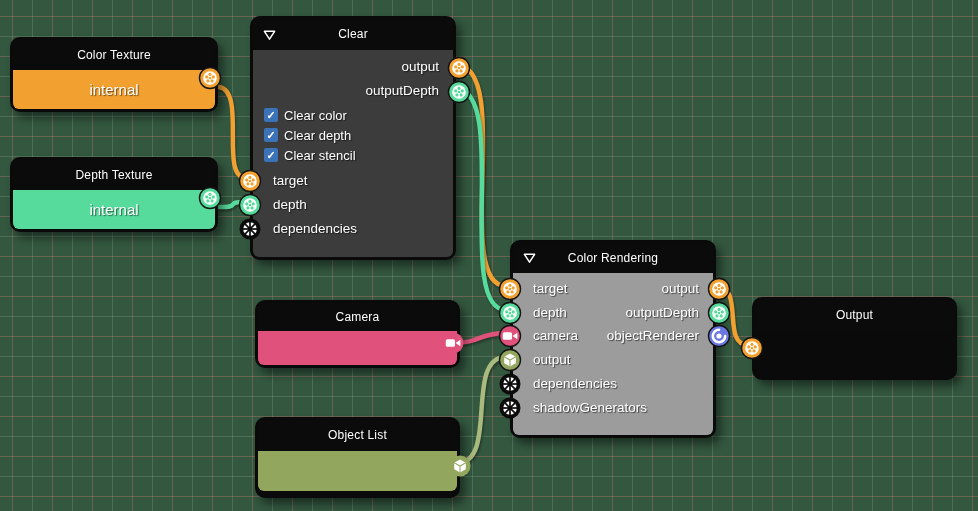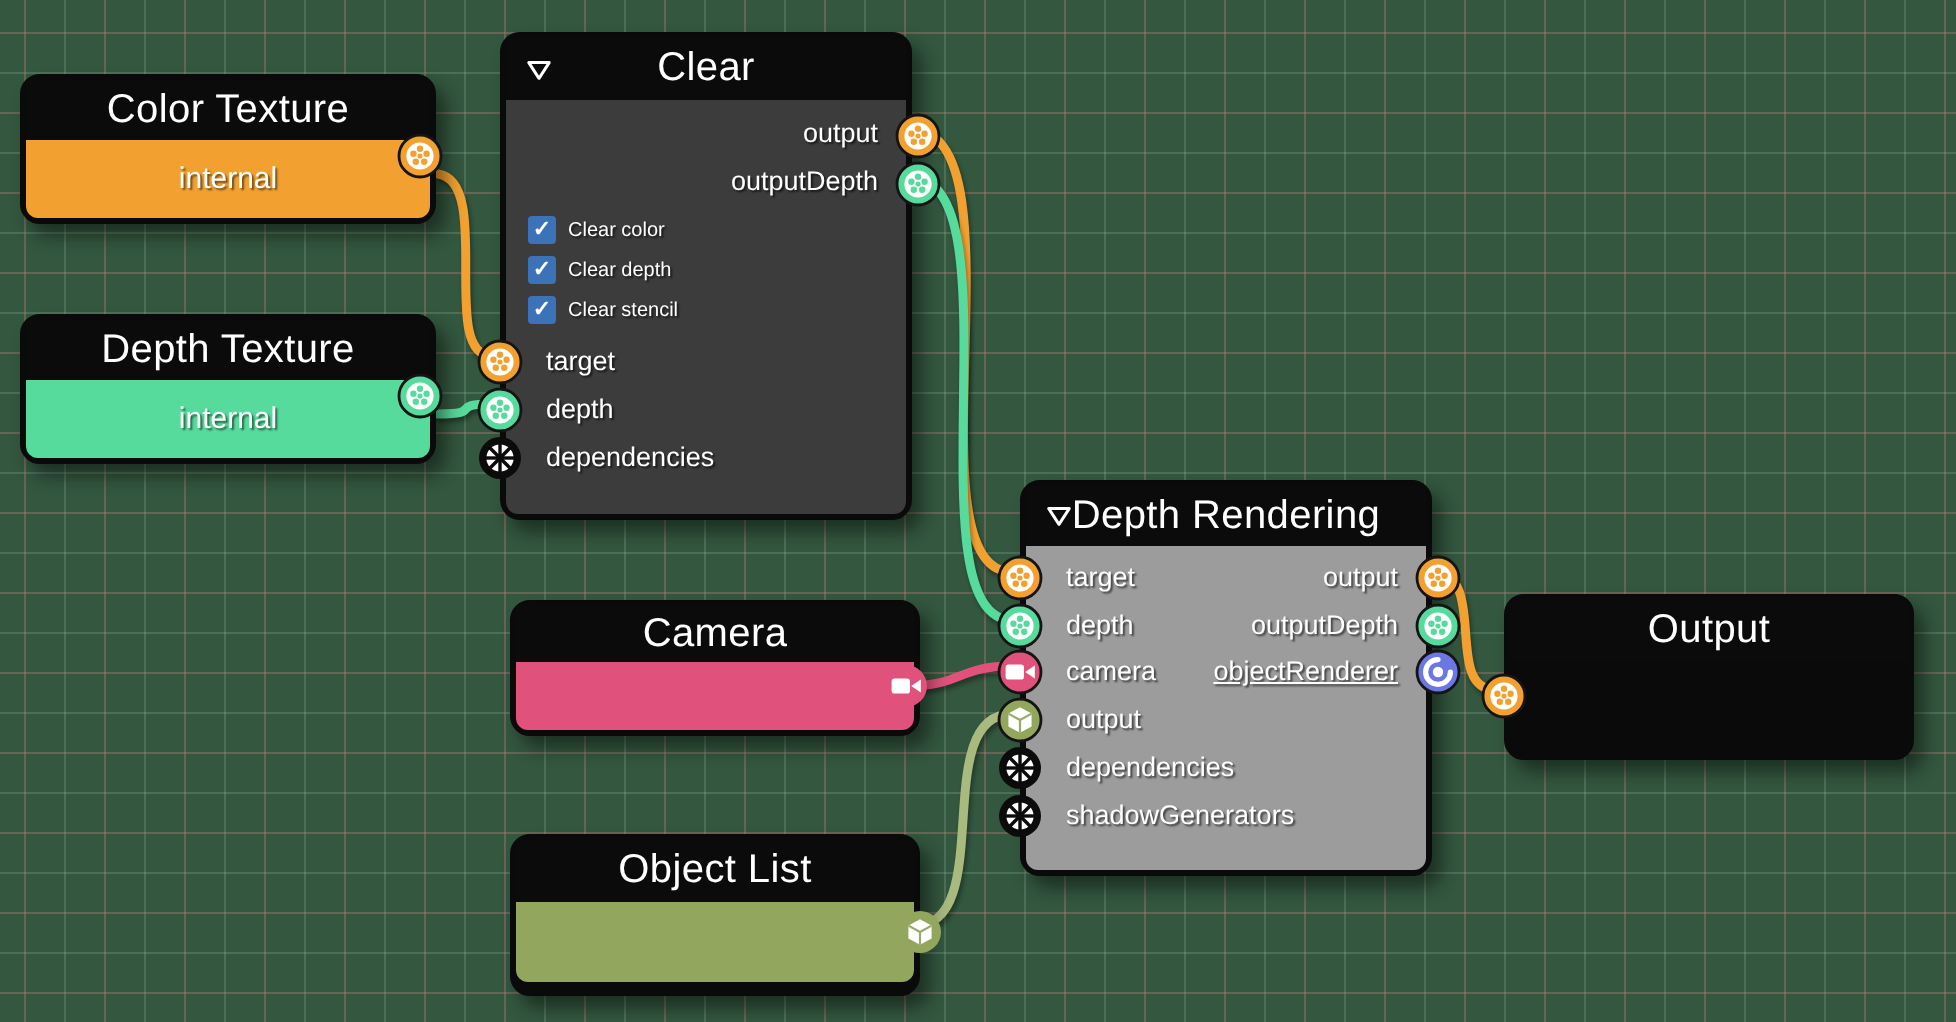--- a/index.html
+++ b/index.html
@@ -17,40 +17,40 @@
   }
   #wire-layer{position:absolute;left:0;top:0;z-index:1;}
   #wire-layer path{fill:none;stroke-width:4.5;stroke-linecap:round;filter:drop-shadow(1px 2px 1px rgba(0,0,0,0.35));}
   .node{
     position:absolute;z-index:2;box-sizing:border-box;
     border:3px solid #0a0a0a;border-radius:10px;background:#0a0a0a;
     box-shadow:5px 6px 9px rgba(0,0,0,0.45);
   }
   .node-header{
     position:relative;background:var(--node_header);color:#fff;
-    text-align:center;font-size:20px;letter-spacing:0.2px;
+    text-align:center;font-size:12px;letter-spacing:0.2px;
   }
   .collapse{position:absolute;left:9px;top:50%;transform:translateY(-50%);width:15px;height:13px;}
   .node-body{position:relative;border-radius:0 0 6px 6px;}
   .simple-body{display:flex;align-items:center;justify-content:center;}
   .value-label{font-weight:normal;font-size:15px;color:#fff;text-shadow:1px 1px 1px rgba(0,0,0,0.55);}
   .row-label{
     position:absolute;height:24px;line-height:24px;font-size:13.5px;color:#fff;
     white-space:nowrap;text-shadow:1px 1px 1px rgba(0,0,0,0.6);
   }
   .in-label{left:20px;} .out-label{right:14px;text-align:right;}
   .port{position:absolute;width:24px;height:24px;z-index:6;}
   .port svg{display:block;width:24px;height:24px;}
   .checkbox-row{position:absolute;left:11px;height:20px;display:flex;align-items:center;gap:6px;}
   .checkbox{
     width:14px;height:14px;background:var(--checkbox_blue);border-radius:2px;
     display:flex;align-items:center;justify-content:center;
     color:#fff;font-size:11px;line-height:14px;font-weight:bold;
   }
-  .cb-label{color:#fff;font-size:10px;text-shadow:1px 1px 1px rgba(0,0,0,0.6);}
+  .cb-label{color:#fff;font-size:13px;text-shadow:1px 1px 1px rgba(0,0,0,0.6);}
   .c-orange{fill:var(--texture_orange);} .c-green{fill:var(--depth_green);}
   .c-pink{fill:var(--camera_pink);} .c-olive{fill:var(--objects_olive);}
   .c-blue{fill:var(--renderer_blue);} .c-black{fill:#0b0b0b;}
 </style>
 </head>
 <body>
 
 <svg id="wire-layer" width="978" height="511">
   <path d="M 219 87 C 247 91 219 178 246 178" stroke="#F2A131"></path>
   <path d="M 219 207 C 243 207 223 202 246 202" stroke="#57DB9C"></path>
@@ -227,29 +227,29 @@
       <path d="M6.2 8.8 L12 12 L17.8 8.8 M12 12 L12 18.4" fill="none" stroke="#9aa96b" stroke-width="1.1"></path>
     </svg>
   </div>
 </div>
 
 <div class="node" style="left:510px;top:240px;width:206px;height:198px;">
   <div class="node-header" style="height:30px;line-height:30px;">
     <svg class="collapse" viewBox="0 0 16 14">
       <polygon points="2.5,3 13.5,3 8,11.5" fill="none" stroke="#fff" stroke-width="1.6" stroke-linejoin="round"></polygon>
     </svg>
-    <span>Depth Rendering</span>
+    <span>Color Rendering</span>
   </div>
   <div class="node-body" style="height:162px;background:var(--main_body);">
     <span class="row-label in-label" style="top:4px;">target</span>
     <span class="row-label out-label" style="top:4px;">output</span>
     <span class="row-label in-label" style="top:28px;">depth</span>
     <span class="row-label out-label" style="top:28px;">outputDepth</span>
     <span class="row-label in-label" style="top:51px;">camera</span>
-    <span class="row-label out-label" style="top:51px;text-decoration:underline;">objectRenderer</span>
+    <span class="row-label out-label" style="top:51px;">objectRenderer</span>
     <span class="row-label in-label" style="top:75px;">output</span>
     <span class="row-label in-label" style="top:99px;">dependencies</span>
     <span class="row-label in-label" style="top:123px;">shadowGenerators</span>
   </div>
 
   <div class="port" style="left:-15px;top:34px;">
     <svg viewBox="0 0 24 24">
       <circle cx="12" cy="12" r="10.5" class="c-orange" stroke="#141414" stroke-width="1.4"></circle>
       <circle cx="12" cy="12" r="6.8" fill="#fff"></circle>
       <circle cx="12" cy="12" r="1.3" class="c-orange"></circle>

